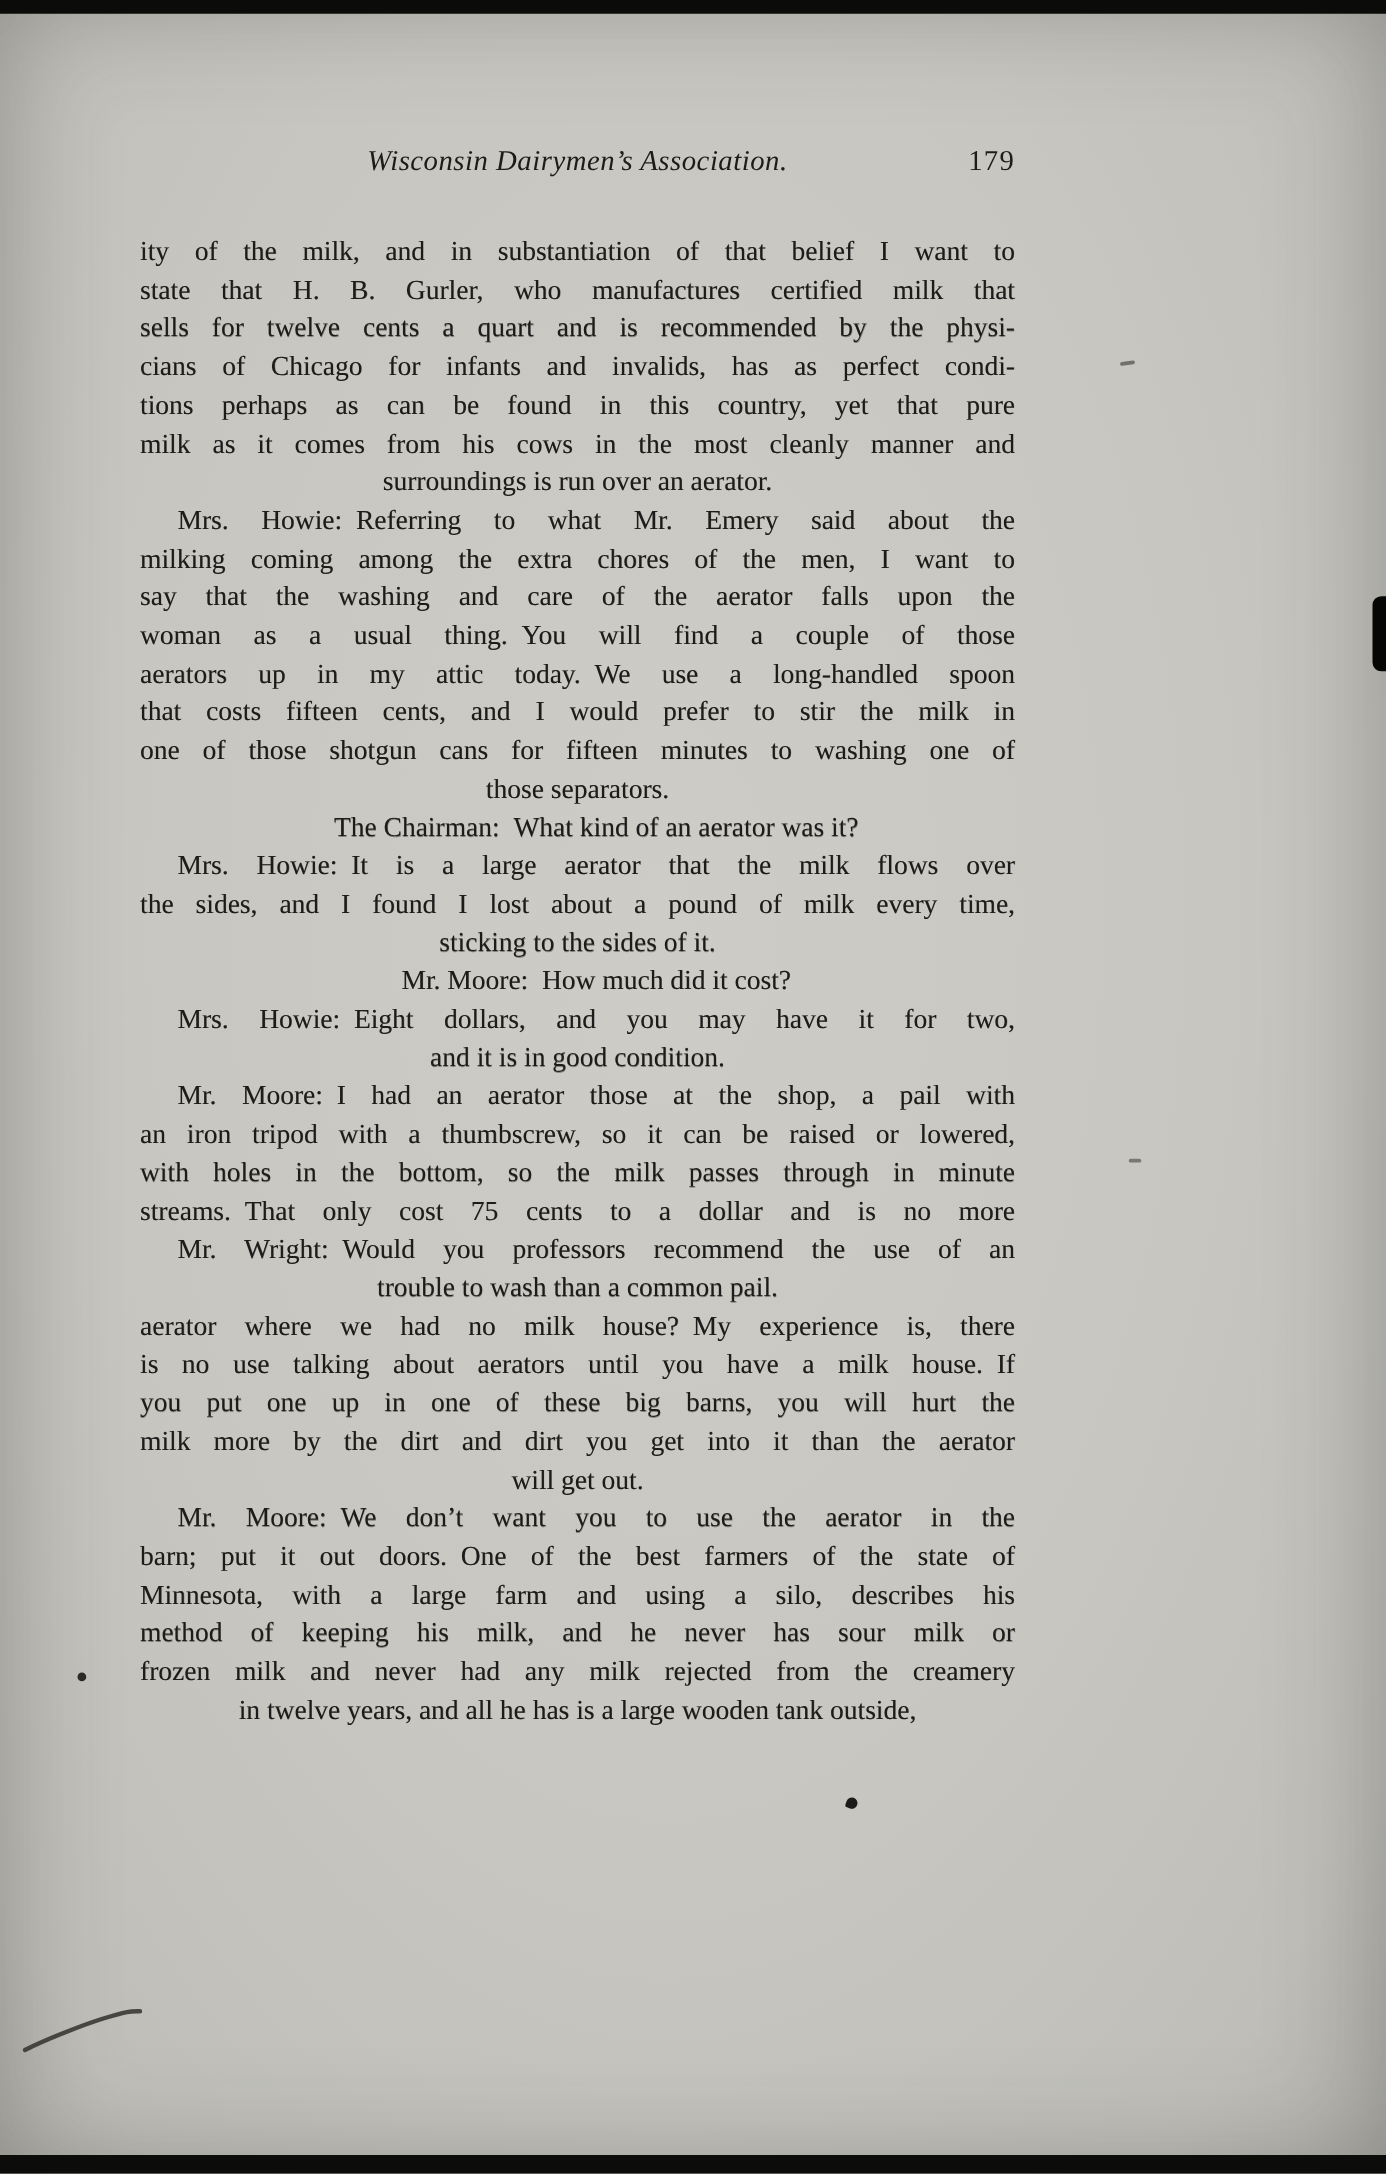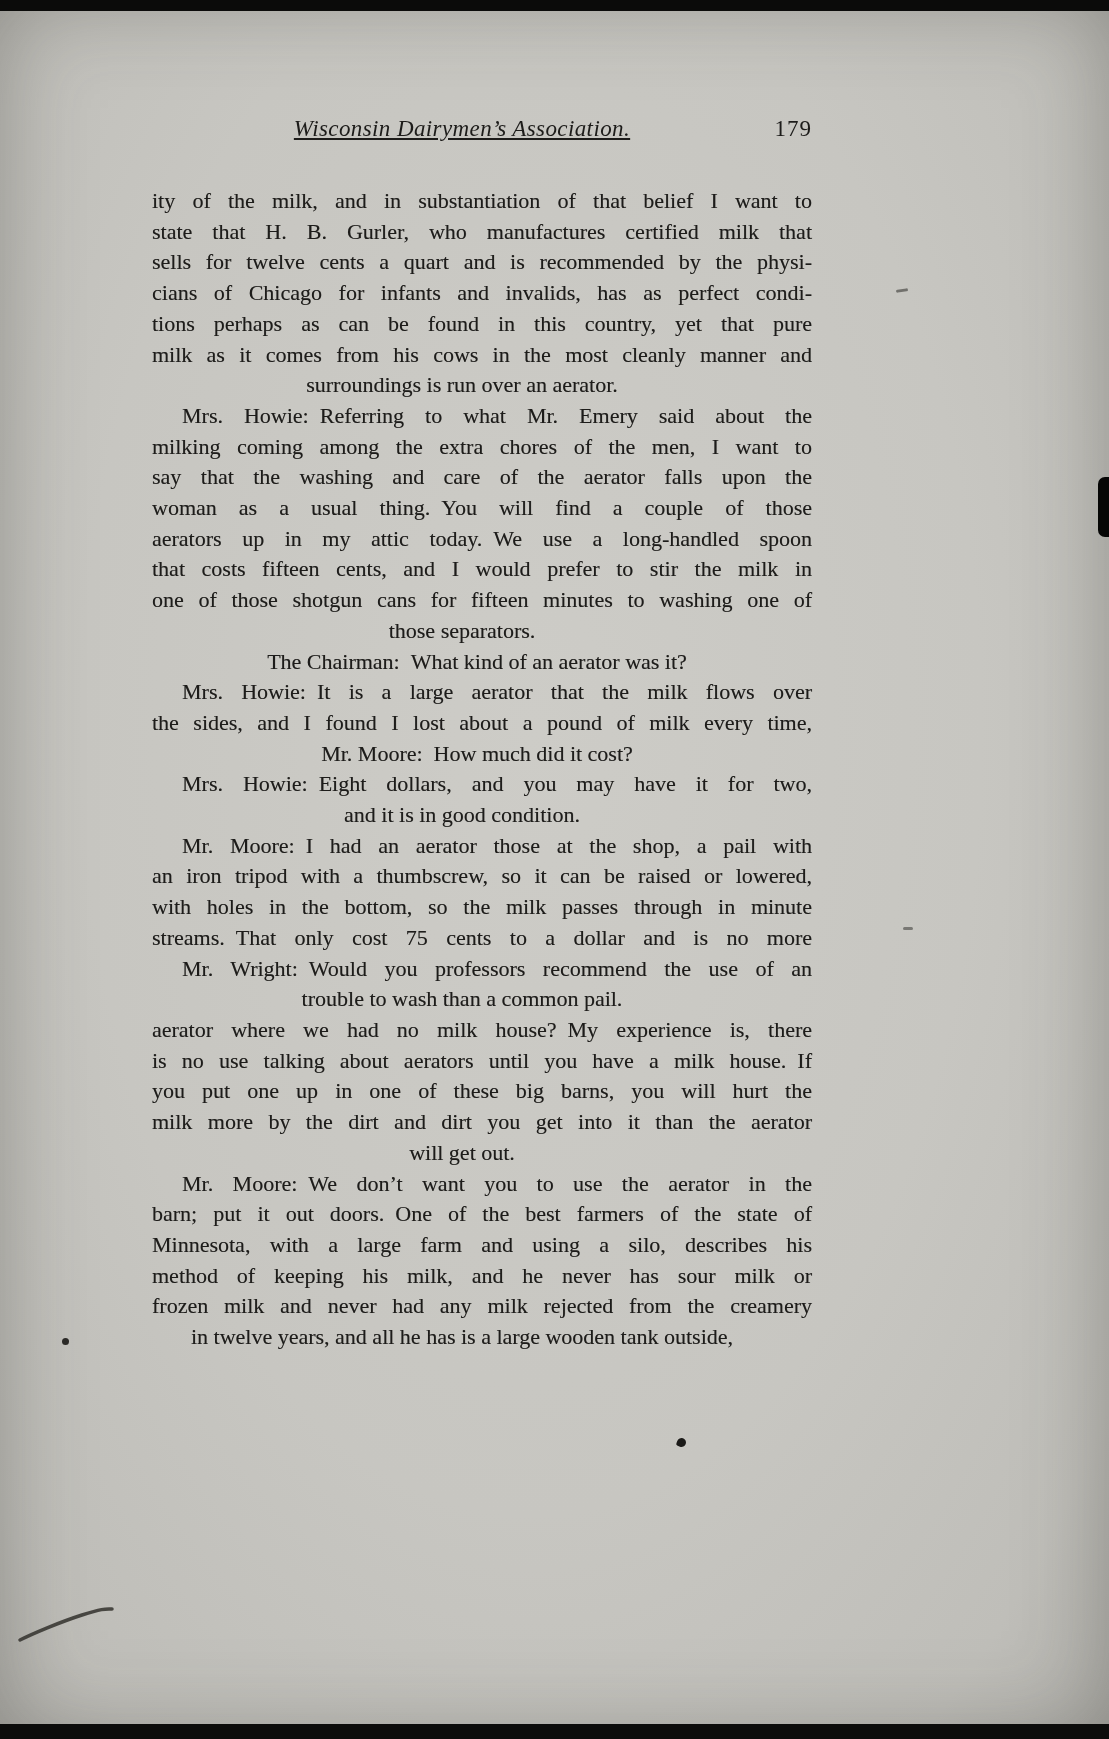--- a/index.html
+++ b/index.html
@@ -21,40 +21,39 @@
     position: absolute;
     left: 112px; top: 116px;
     width: 700px; height: 34px;
     font-size: 23px;
   }
   .title {
     display: block;
     text-align: center;
     font-style: italic;
     letter-spacing: 0.4px;
-    text-decoration: underline;
   }
   .pagenum {
     position: absolute;
     right: 0; top: 0;
     font-style: normal;
     letter-spacing: 1px;
   }
 
   
   .textblock {
     position: absolute;
     left: 112px; top: 186px;
     width: 700px;
     font-size: 22px;
     line-height: 30.7px;
     text-shadow: 0.25px 0.25px 0 rgba(25,24,22,0.4);
   }
   .line { text-align: center; white-space: normal; }
-  .line.just { text-align: justify; text-align-last: justify; margin-left: 40px; }
+  .line.just { text-align: justify; text-align-last: justify; }
   .line.indent { text-indent: 30px; }
 
   
   .bar-top {
     position: absolute; top: 0; left: 0;
     width: 100%; height: 11px;
     background: #0b0b0a;
   }
   .bar-bottom {
     position: absolute; bottom: 0; left: 0;
@@ -130,20 +129,21 @@
       <div class="line just">milking coming among the extra chores of the men, I want to</div>
       <div class="line just">say that the washing and care of the aerator falls upon the</div>
       <div class="line just">woman as a usual thing. You will find a couple of those</div>
       <div class="line just">aerators up in my attic today. We use a long-handled spoon</div>
       <div class="line just">that costs fifteen cents, and I would prefer to stir the milk in</div>
       <div class="line just">one of those shotgun cans for fifteen minutes to washing one of</div>
       <div class="line">those separators.</div>
       <div class="line indent">The Chairman: What kind of an aerator was it?</div>
       <div class="line indent just">Mrs. Howie: It is a large aerator that the milk flows over</div>
       <div class="line just">the sides, and I found I lost about a pound of milk every time,</div>
+      <div class="line">sticking to the sides of it.</div>
       <div class="line indent">Mr. Moore: How much did it cost?</div>
       <div class="line indent just">Mrs. Howie: Eight dollars, and you may have it for two,</div>
       <div class="line">and it is in good condition.</div>
       <div class="line indent just">Mr. Moore: I had an aerator those at the shop, a pail with</div>
       <div class="line just">an iron tripod with a thumbscrew, so it can be raised or lowered,</div>
       <div class="line just">with holes in the bottom, so the milk passes through in minute</div>
       <div class="line just">streams. That only cost 75 cents to a dollar and is no more</div>
       <div class="line indent just">Mr. Wright: Would you professors recommend the use of an</div>
       <div class="line">trouble to wash than a common pail.</div>
       <div class="line just">aerator where we had no milk house? My experience is, there</div>

